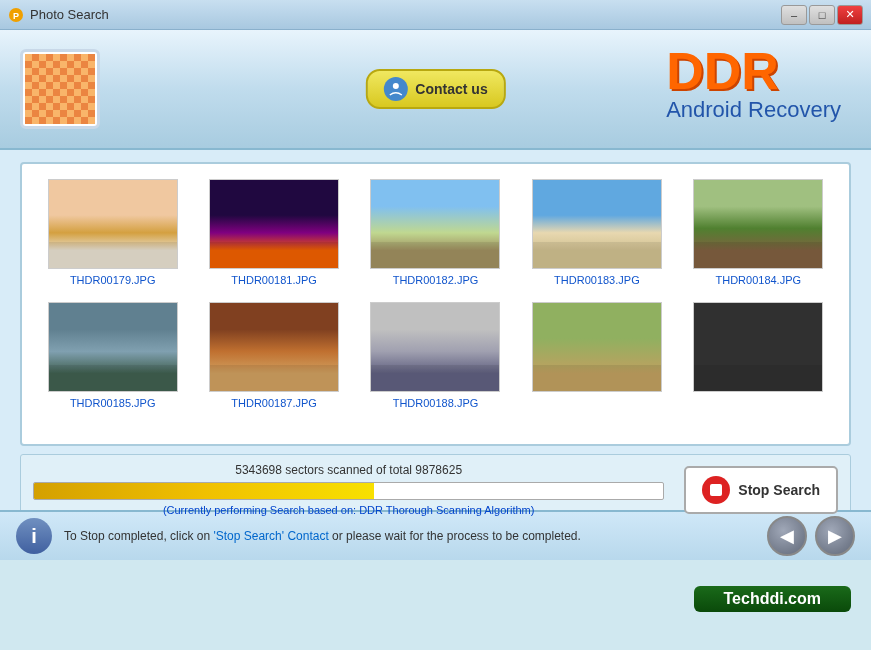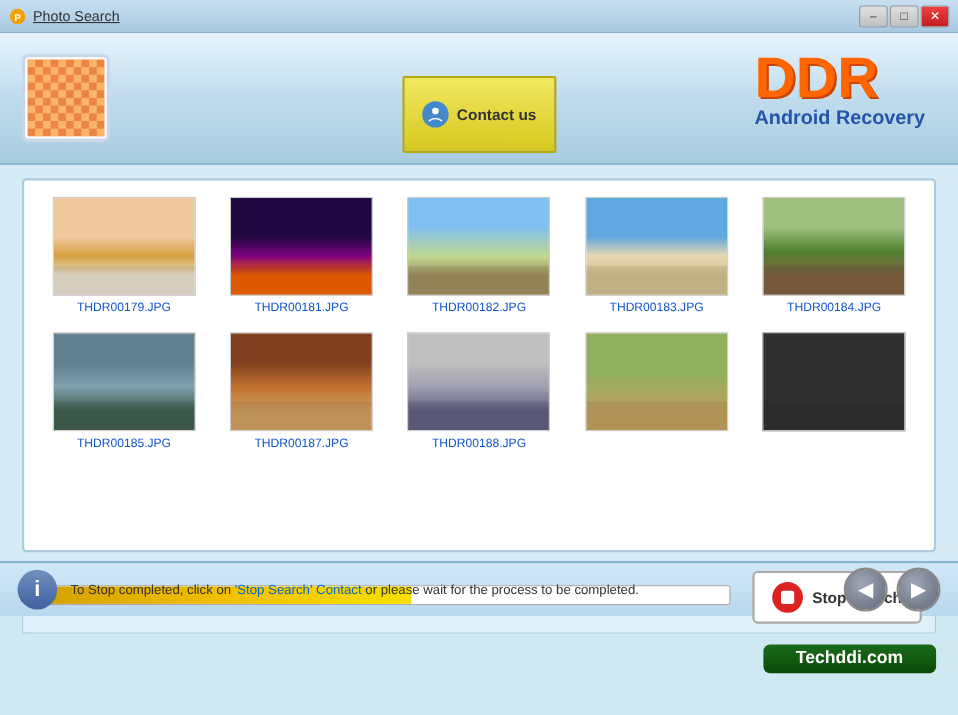--- a/index.html
+++ b/index.html
@@ -27,21 +27,20 @@
       gap: 6px;
     }
     .title-icon {
       width: 16px;
       height: 16px;
     }
     .title-text {
       font-size: 13px;
       color: #333;
       font-weight: 500;
-      text-decoration: underline;
     }
     .title-controls {
       display: flex;
       gap: 2px;
     }
     .title-btn {
       width: 26px;
       height: 20px;
       background: linear-gradient(to bottom, #e0e0e0, #c0c0c0);
       border: 1px solid #999;
@@ -88,22 +87,22 @@
       opacity: 0.85;
     }
     .contact-btn {
       position: absolute;
       left: 50%;
       transform: translateX(-50%);
       top: 50%;
       margin-top: -20px;
       background: linear-gradient(to bottom, #f0e860, #d8c820);
       border: 2px solid #b8a810;
-      border-radius: 2px;
-      padding: 21px 16px;
+      border-radius: 14px;
+      padding: 6px 16px;
       display: flex;
       align-items: center;
       gap: 8px;
       cursor: pointer;
       font-size: 14px;
       font-weight: bold;
       color: #333;
     }
     .contact-icon {
       width: 24px;
@@ -123,38 +122,38 @@
     }
     .ddr-text {
       font-size: 52px;
       font-weight: bold;
       color: #ff6600;
       text-shadow: 2px 2px 0 #cc4400;
       line-height: 1;
       font-family: 'Arial Black', Arial, sans-serif;
     }
     .android-recovery {
-      font-size: 18px;
+      font-size: 22px;
       color: #2255aa;
-      font-weight: bold;
+      font-weight: normal;
     }
 
     
     .main-content {
       background: #d8ecf8;
       padding: 12px 20px;
       height: calc(650px - 30px - 120px - 90px - 50px);
     }
 
     
     .photo-grid-container {
       background: white;
       border: 2px solid #aaccdd;
       border-radius: 4px;
-      height: 340px;
+      height: 284px;
       overflow-y: scroll;
       overflow-x: hidden;
       padding: 10px;
     }
     .photo-grid {
       display: grid;
       grid-template-columns: repeat(5, 1fr);
       gap: 16px 10px;
       padding: 5px;
     }
@@ -443,23 +442,25 @@
             <div class="thumb-img scene-partial2">
               <div style="position: absolute; bottom: 0px; left: 0px; right: 0px; height: 30%; opacity: 0.4; background: rgba(0, 0, 0, 0.2);"></div>
             </div>
             <div class="photo-label"></div>
           </div>
         </div>
     </div>
 
     <div class="progress-area">
       <div class="progress-info">
+        <div class="progress-text">5343698 sectors scanned of total 9878625</div>
         <div class="progress-bar-container">
           <div class="progress-bar-fill" id="progress-fill" style="width: 54%;"></div>
         </div>
+        <div class="progress-sub-text">(Currently performing Search based on:  DDR Thorough Scanning Algorithm)</div>
       </div>
       <button class="stop-search-btn">
         <div class="stop-icon">
           <div class="stop-square"></div>
         </div>
         <span>Stop Search</span>
       </button>
     </div>
   </div>
 

